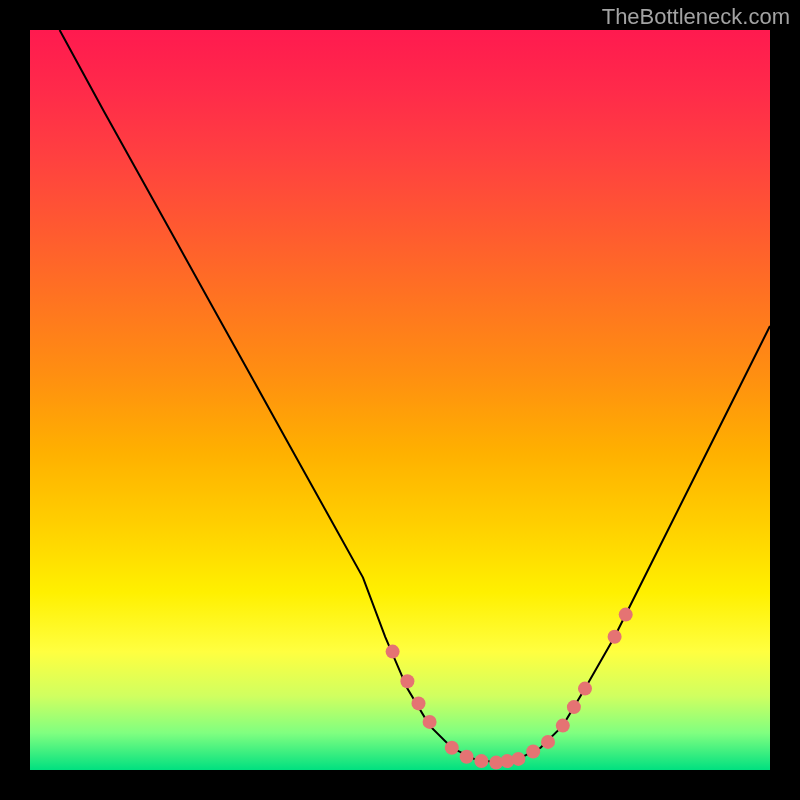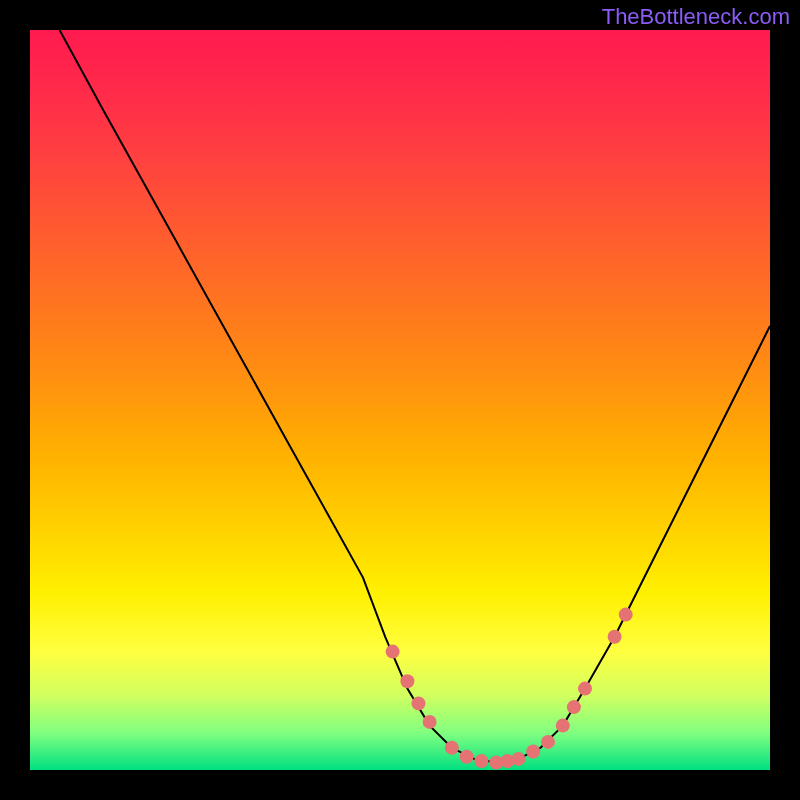--- a/index.html
+++ b/index.html
@@ -8,21 +8,21 @@
     height: 800px;
     background: #000;
     position: relative;
     font-family: Arial, sans-serif;
     overflow: hidden;
   }
   .watermark {
     position: absolute;
     top: 4px;
     right: 10px;
-    color: #8b5cf6;
+    color: #a3a3a3;
     font-size: 22px;
     font-weight: 500;
     z-index: 10;
   }
   .plot-area {
     position: absolute;
     top: 30px;
     left: 30px;
     width: 740px;
     height: 740px;

